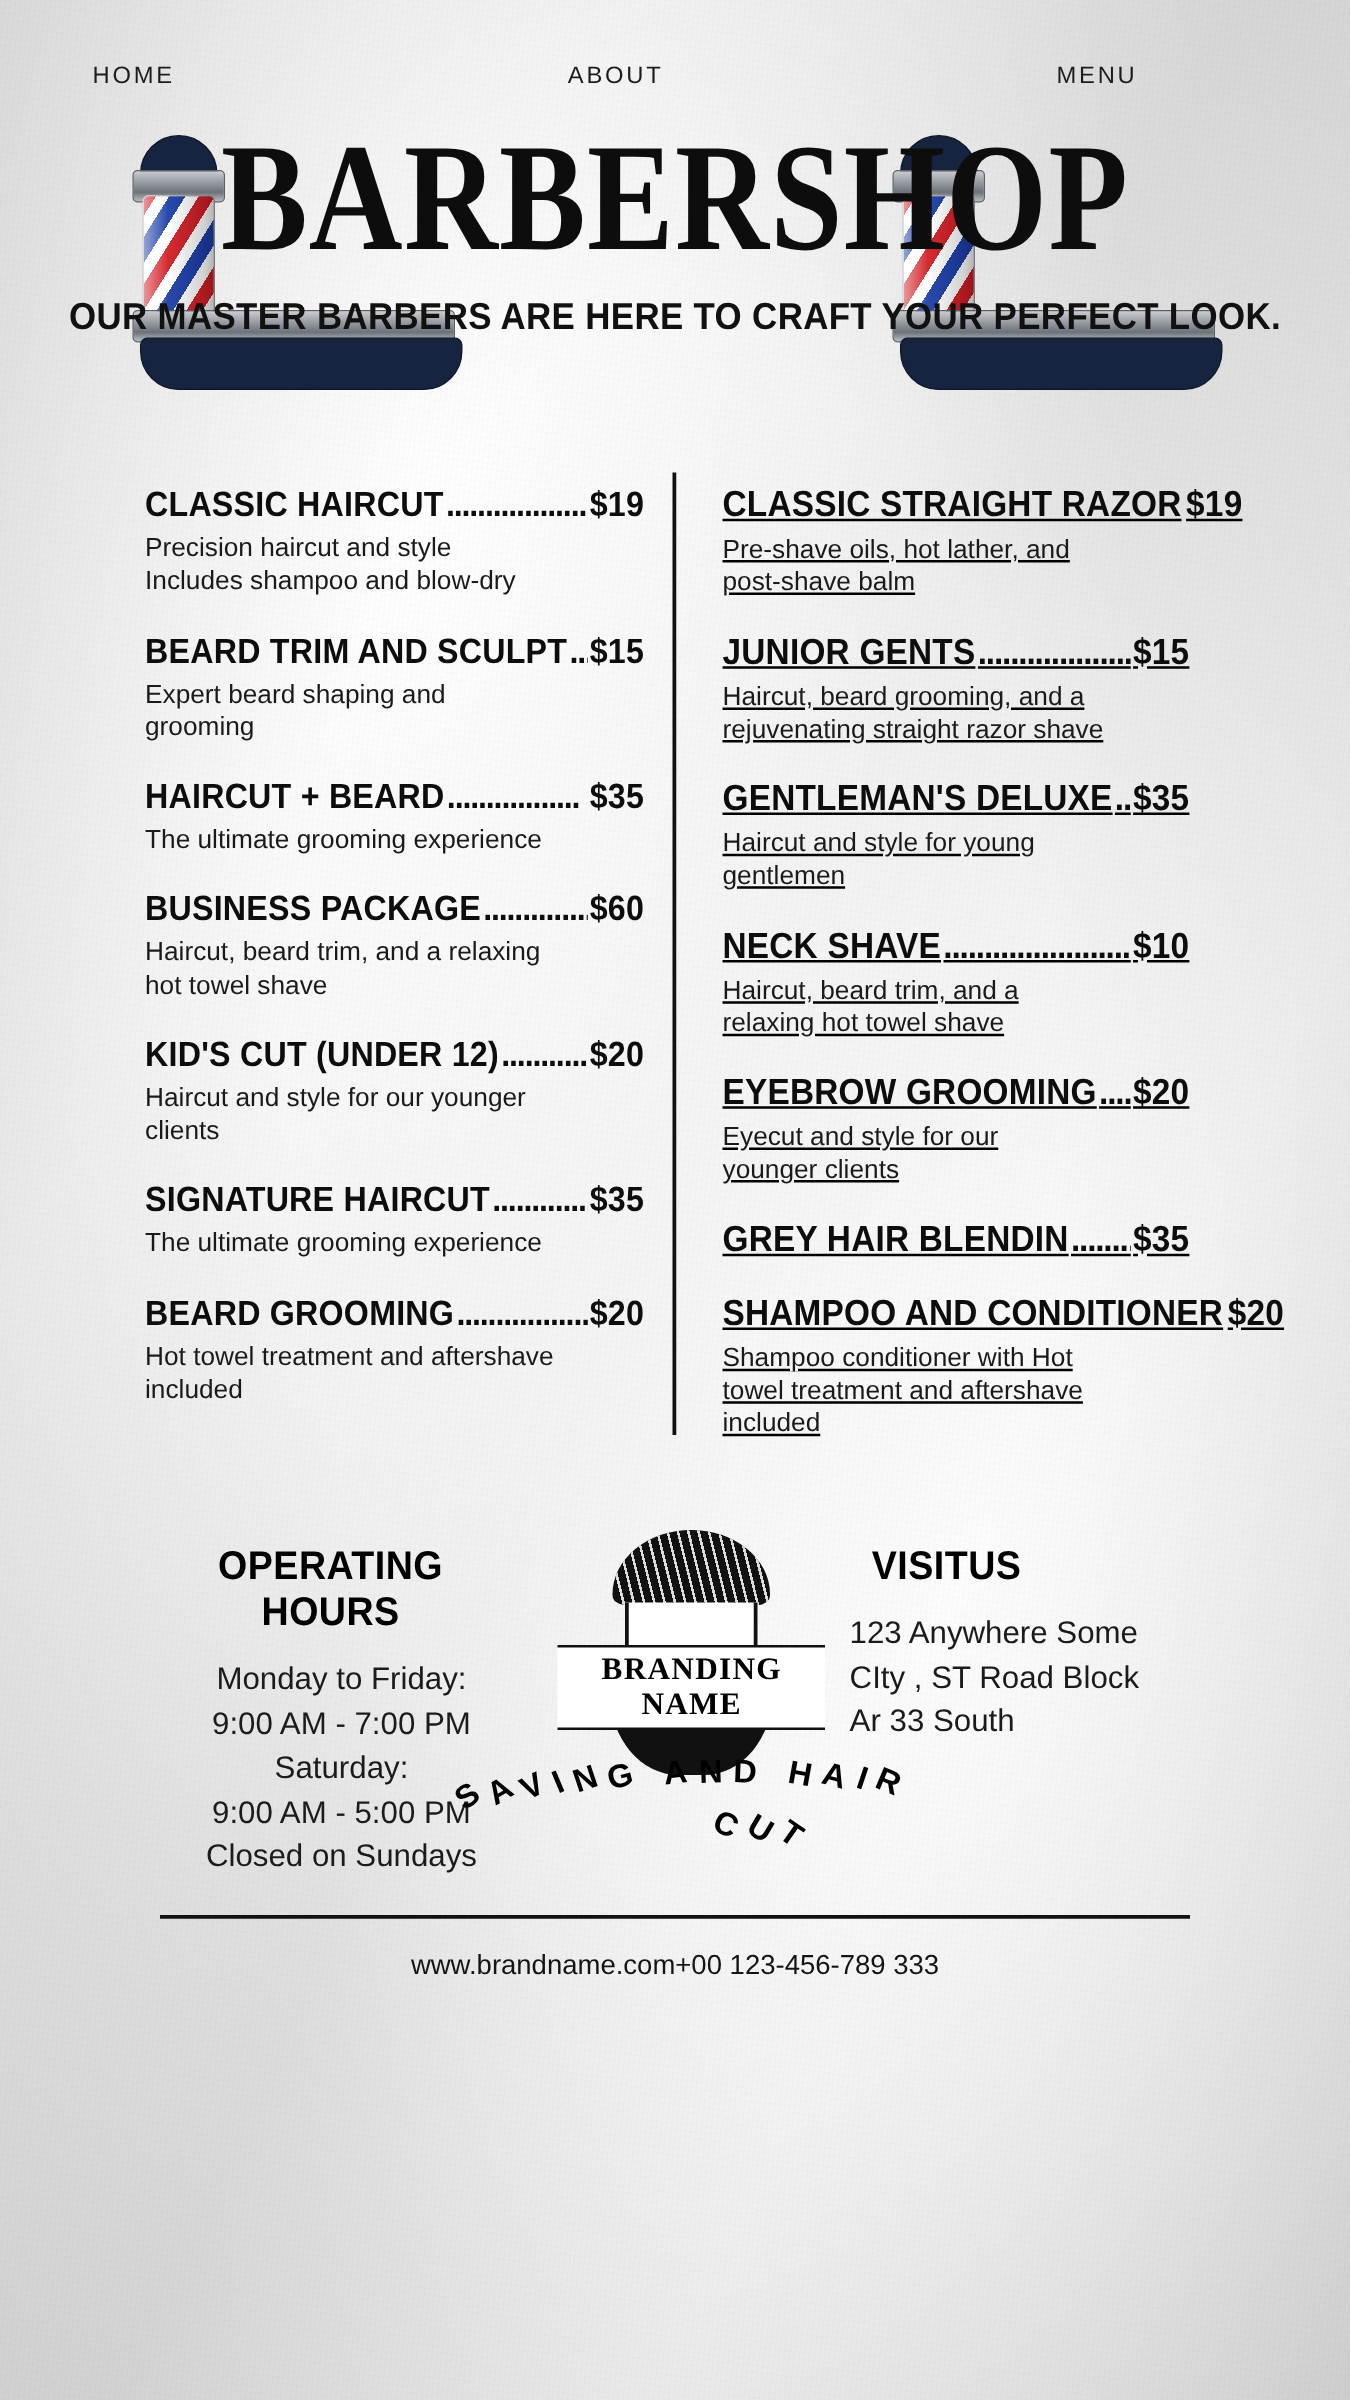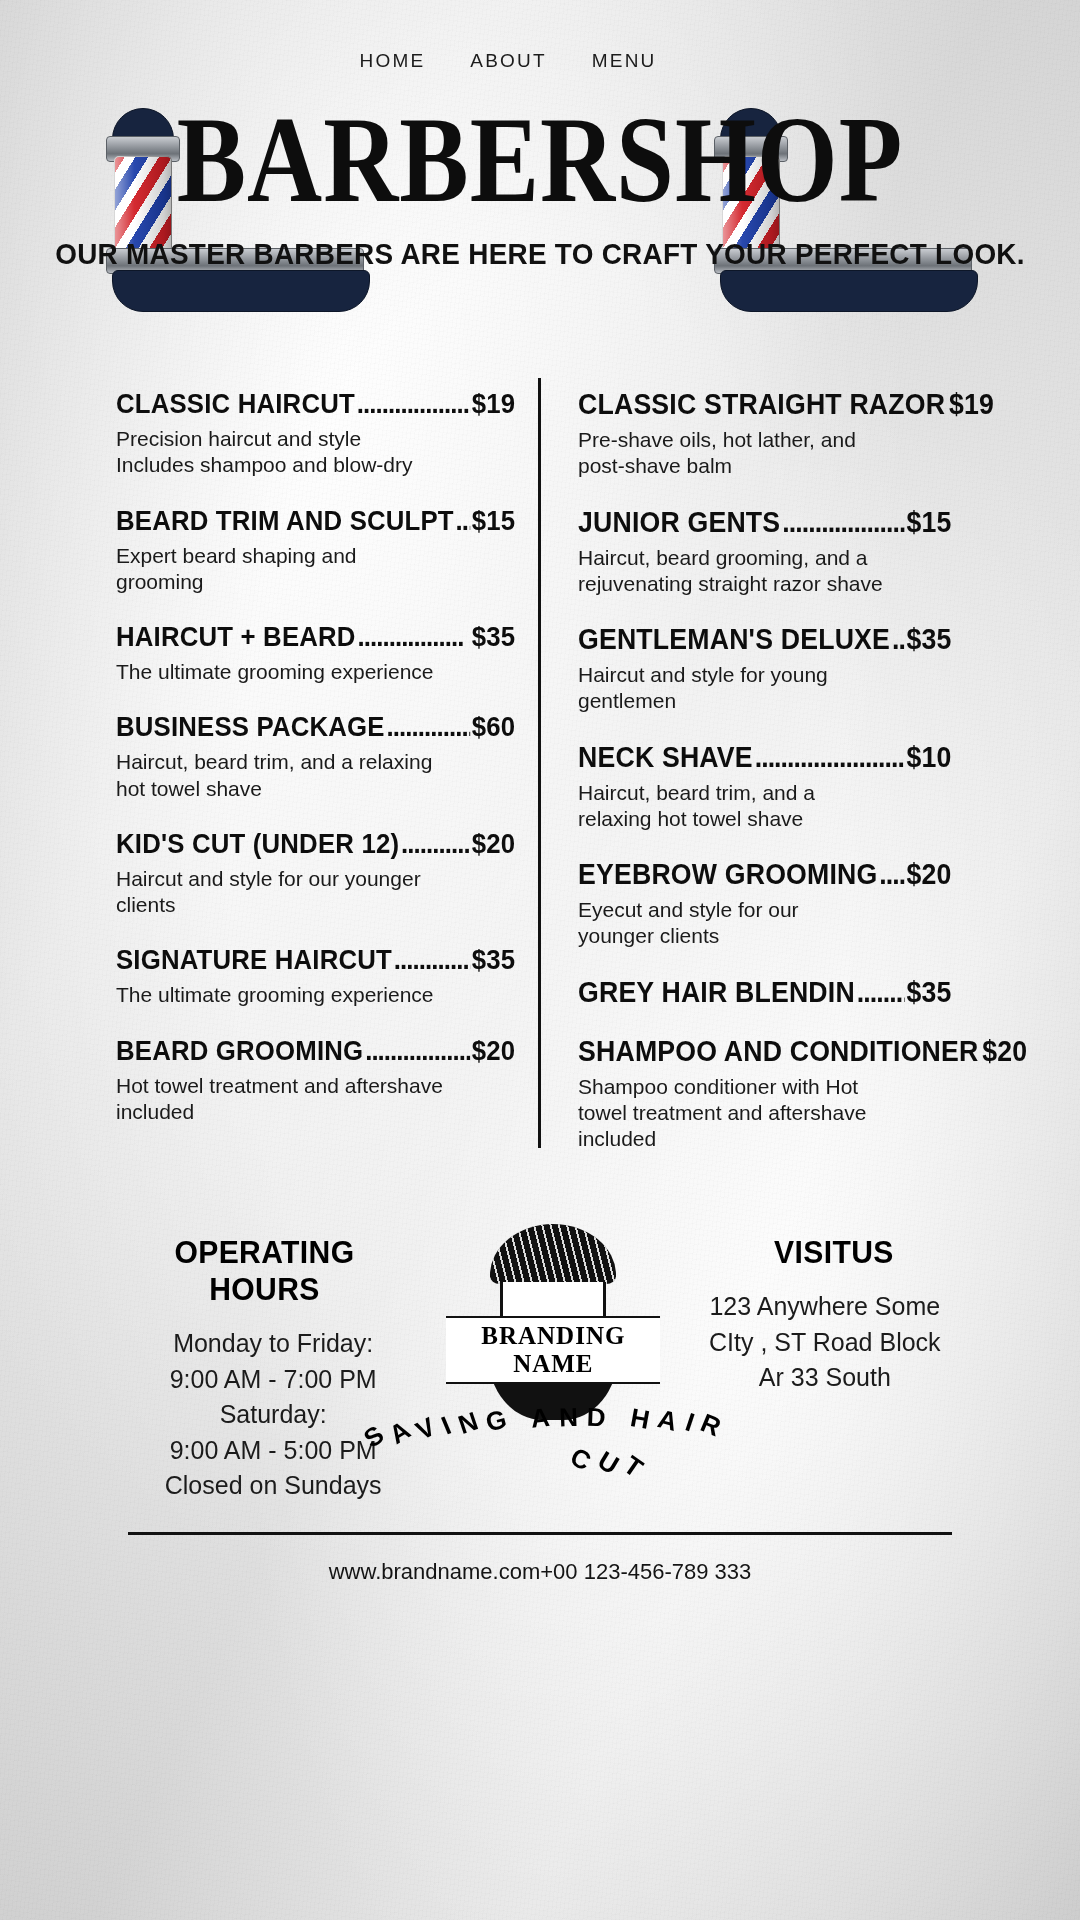--- a/index.html
+++ b/index.html
@@ -40,22 +40,22 @@
     inset: 0;
     pointer-events: none;
     background: radial-gradient(ellipse at 50% 45%, rgba(255,255,255,0) 40%, rgba(0,0,0,0.10) 100%);
   }
 
   .layer { position: relative; z-index: 3; }
 
   
   .nav {
     display: flex;
-    justify-content: center;
-    padding: 50px 170px 0 106px;
+    justify-content: space-between;
+    padding: 50px 170px 0 74px;
     gap: 45px;
   }
   .nav a {
     font-size: 19px;
     letter-spacing: 2.2px;
     color: #1c1c1c;
     text-decoration: none;
     font-family: "Liberation Sans", sans-serif;
   }
 
@@ -138,21 +138,21 @@
   }
   .divider {
     position: absolute;
     left: 538px;
     top: -10px;
     width: 3px;
     height: 770px;
     background: #111;
   }
   .col { width: 50%; }
-  .col.right { padding-left: 28px; }
+  .col.right { padding-left: 28px; text-decoration: underline; }
 
   .item { margin-bottom: 26px; }
   .item-head {
     display: flex;
     align-items: baseline;
     font-family: "Liberation Sans", sans-serif;
     font-weight: bold;
     font-size: 28px;
     letter-spacing: 0.2px;
     color: #0d0d0d;
@@ -182,21 +182,21 @@
 
   
   .footer {
     display: flex;
     justify-content: space-between;
     align-items: flex-start;
     padding: 40px 110px 0 128px;
     margin-top: 16px;
   }
   .fcol { width: 300px; text-align: center; }
-  .fcol.right { text-align: center; }
+  .fcol.right { text-align: left; }
   .fcol h3 {
     font-family: "Liberation Sans", sans-serif;
     font-weight: bold;
     font-size: 32px;
     letter-spacing: 0.4px;
     margin-bottom: 18px;
     transform: scaleX(0.94);
     transform-origin: left center;
   }
   .fcol.right h3 { transform-origin: right center; }

